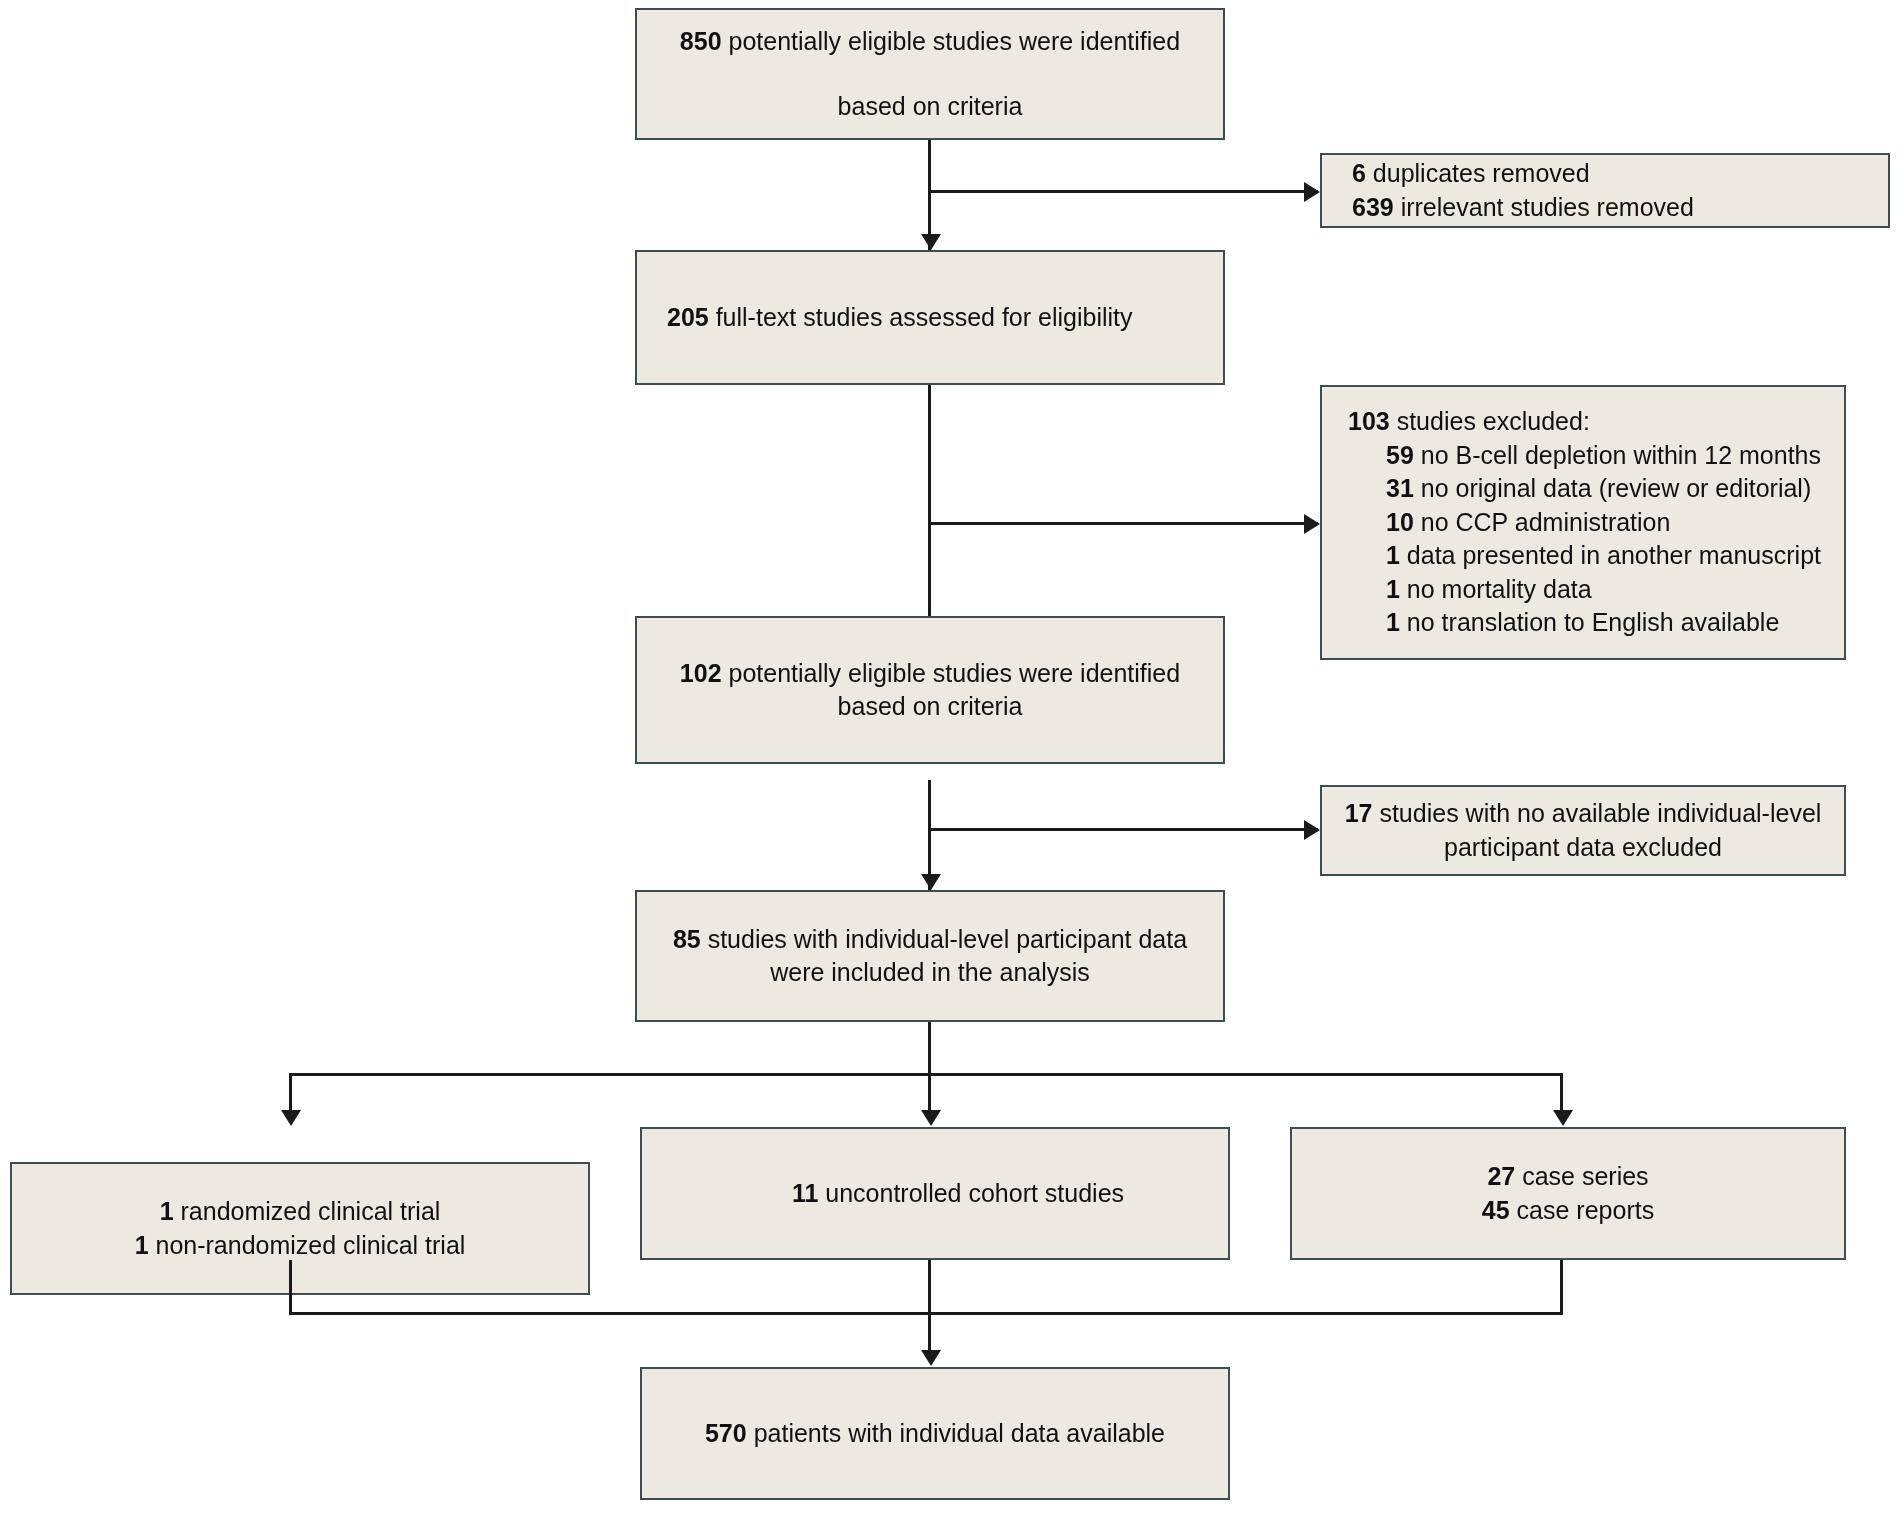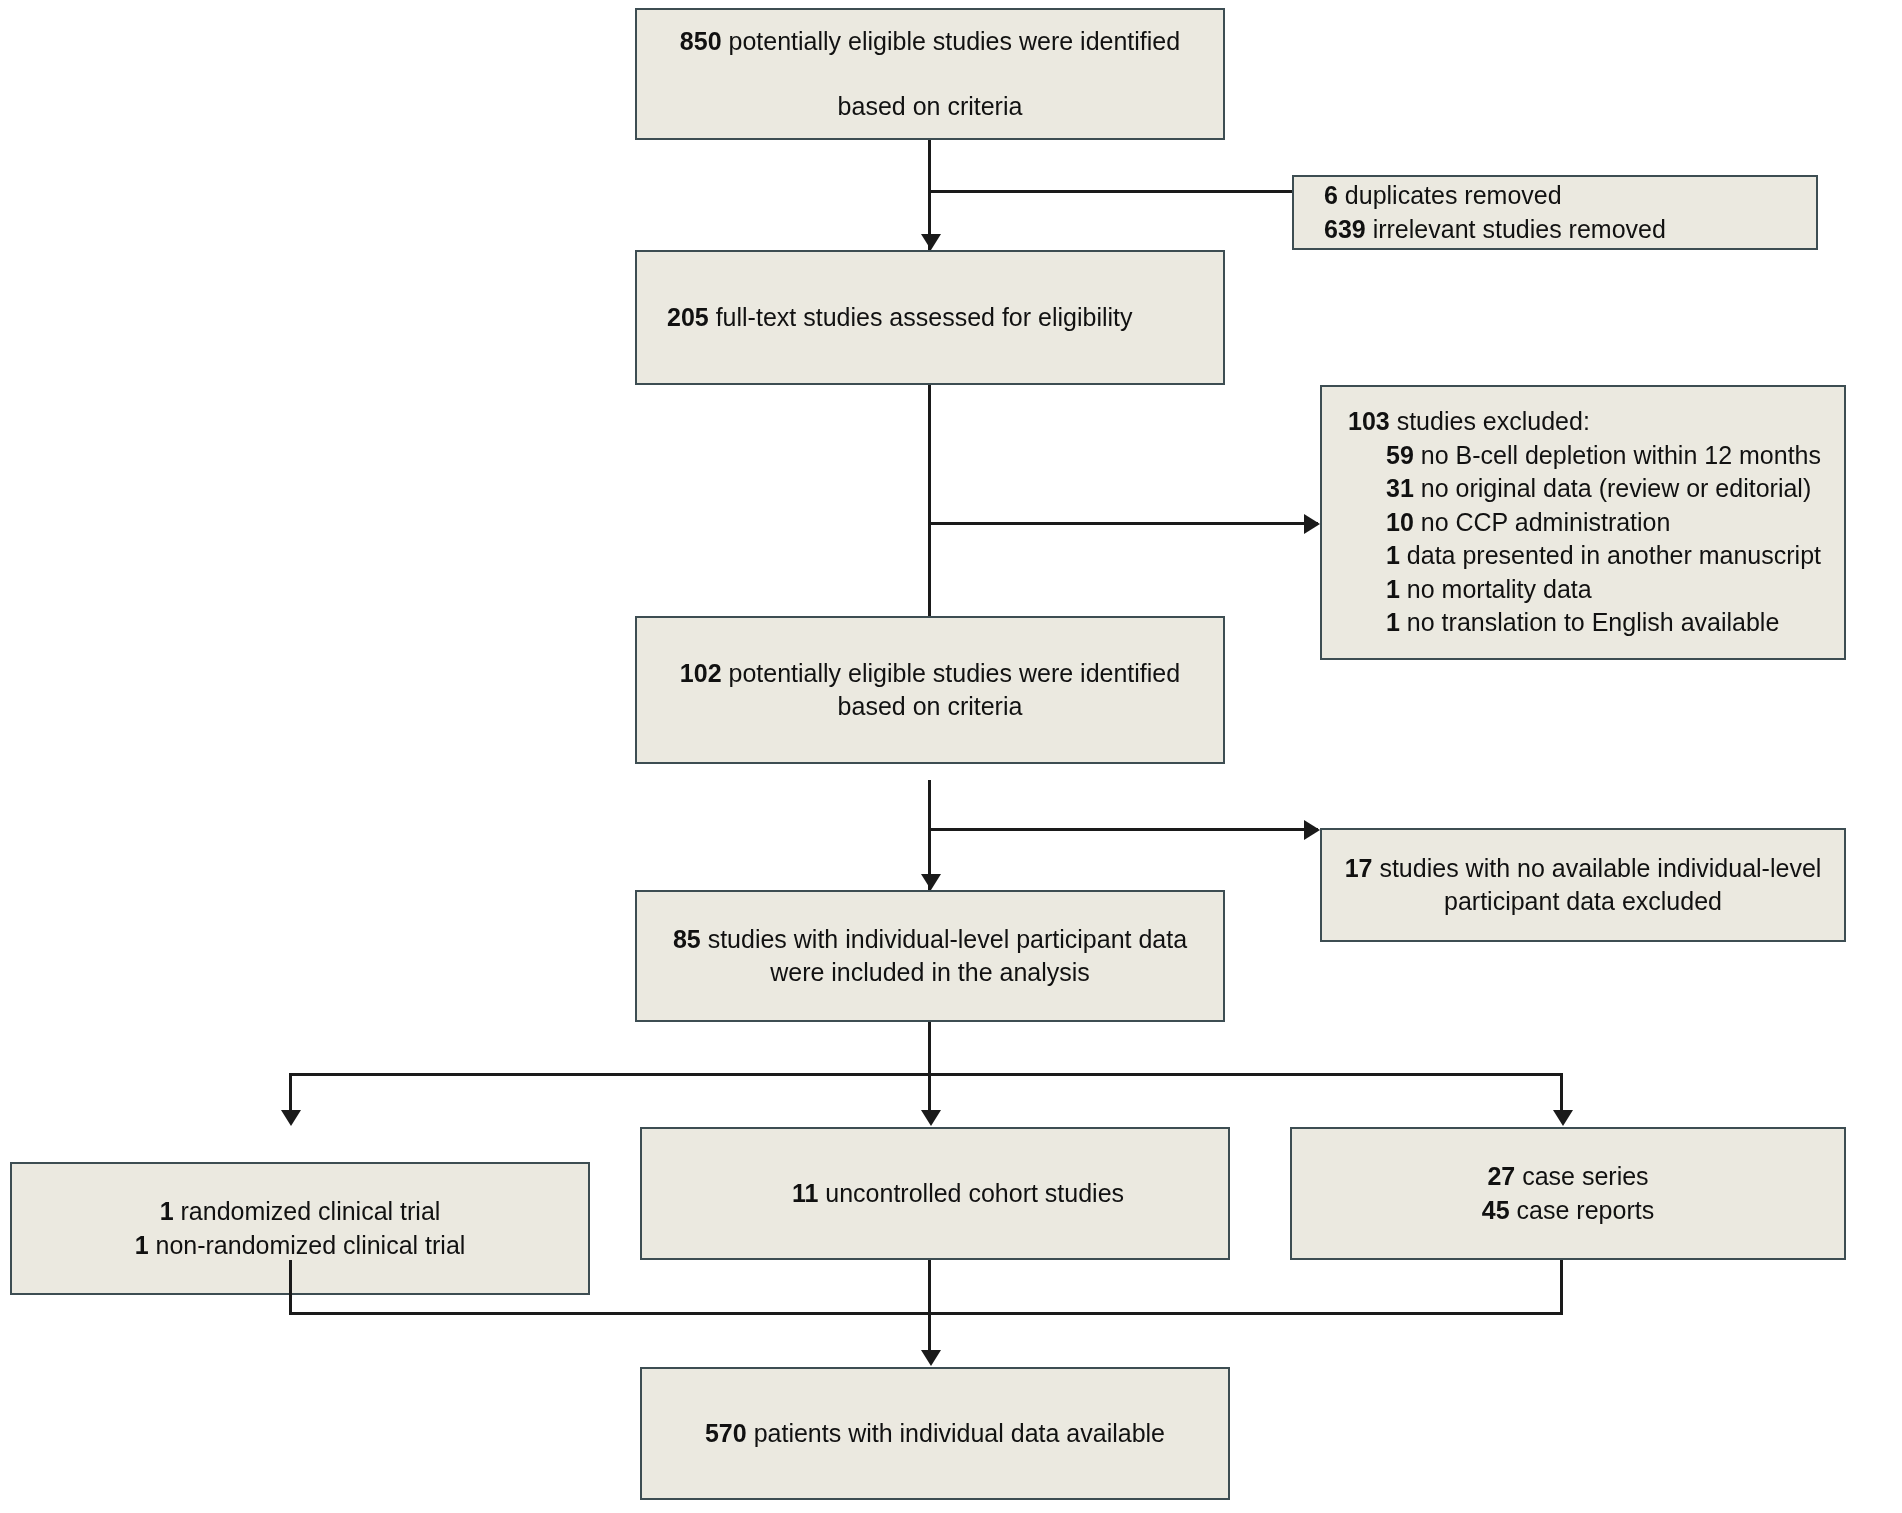--- a/index.html
+++ b/index.html
@@ -77,21 +77,21 @@
       <span>based on criteria</span>
     </span>
   </div>
 
   <div class="vline" style="left:928px; top:140px; height:112px;"></div>
   <div class="arrow-down" style="left:921px; top:234px;"></div>
 
   <div class="hline" style="left:928px; top:190px; width:390px;"></div>
   <div class="arrow-right" style="left:1304px; top:182px;"></div>
 
-  <div class="node left" style="left:1292px; top:153px; width:526px; height:75px;margin-top:22px;">
+  <div class="node left" style="left:1320px; top:153px; width:570px; height:75px;">
     <span class="ln">
       <span class="num">6</span><span> duplicates removed</span>
     </span>
     <span class="ln">
       <span class="num">639</span><span> irrelevant studies removed</span>
     </span>
   </div>
 
   <div class="node left" style="left:635px; top:250px; width:590px; height:135px;">
     <span class="ln">
@@ -137,21 +137,21 @@
       <span>based on criteria</span>
     </span>
   </div>
 
   <div class="vline" style="left:928px; top:780px; height:110px;"></div>
   <div class="arrow-down" style="left:921px; top:874px;"></div>
 
   <div class="hline" style="left:928px; top:828px; width:390px;"></div>
   <div class="arrow-right" style="left:1304px; top:820px;"></div>
 
-  <div class="node center" style="left:1320px; top:785px; width:526px; height:114px;margin-top:43px;">
+  <div class="node center" style="left:1320px; top:785px; width:526px; height:91px;">
     <span class="ln">
       <span class="num">17</span><span> studies with no available individual-level</span>
     </span>
     <span class="ln">
       <span>participant data excluded</span>
     </span>
   </div>
 
   <div class="node center" style="left:635px; top:890px; width:590px; height:132px;">
     <span class="ln">

